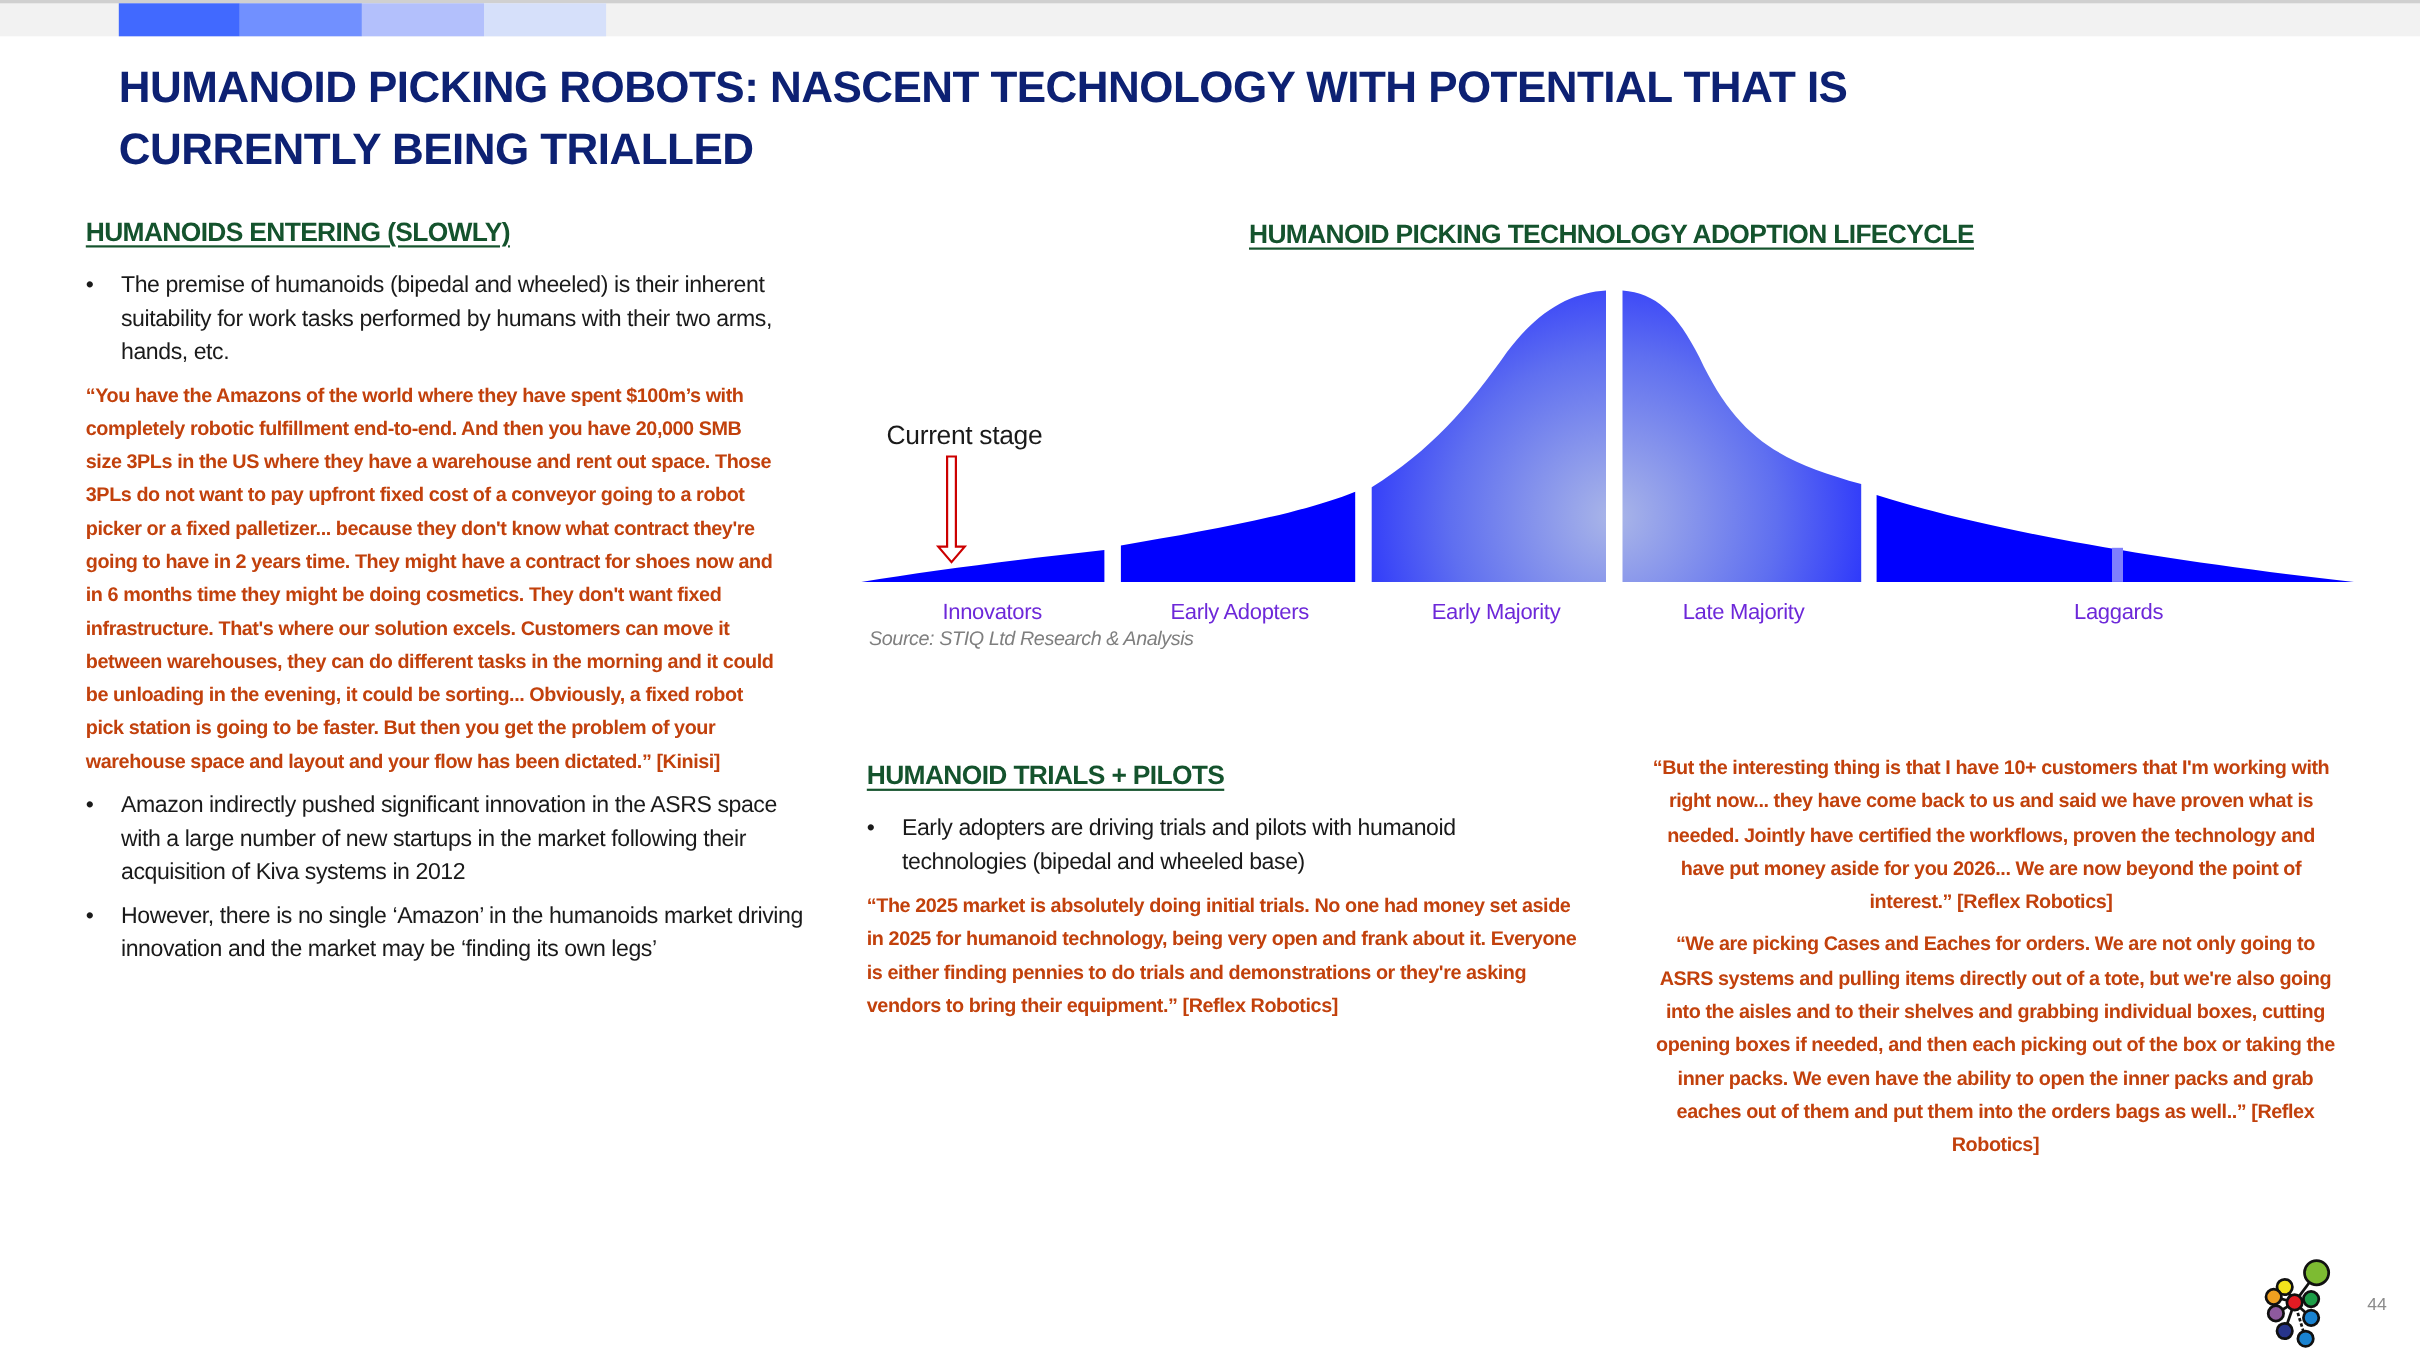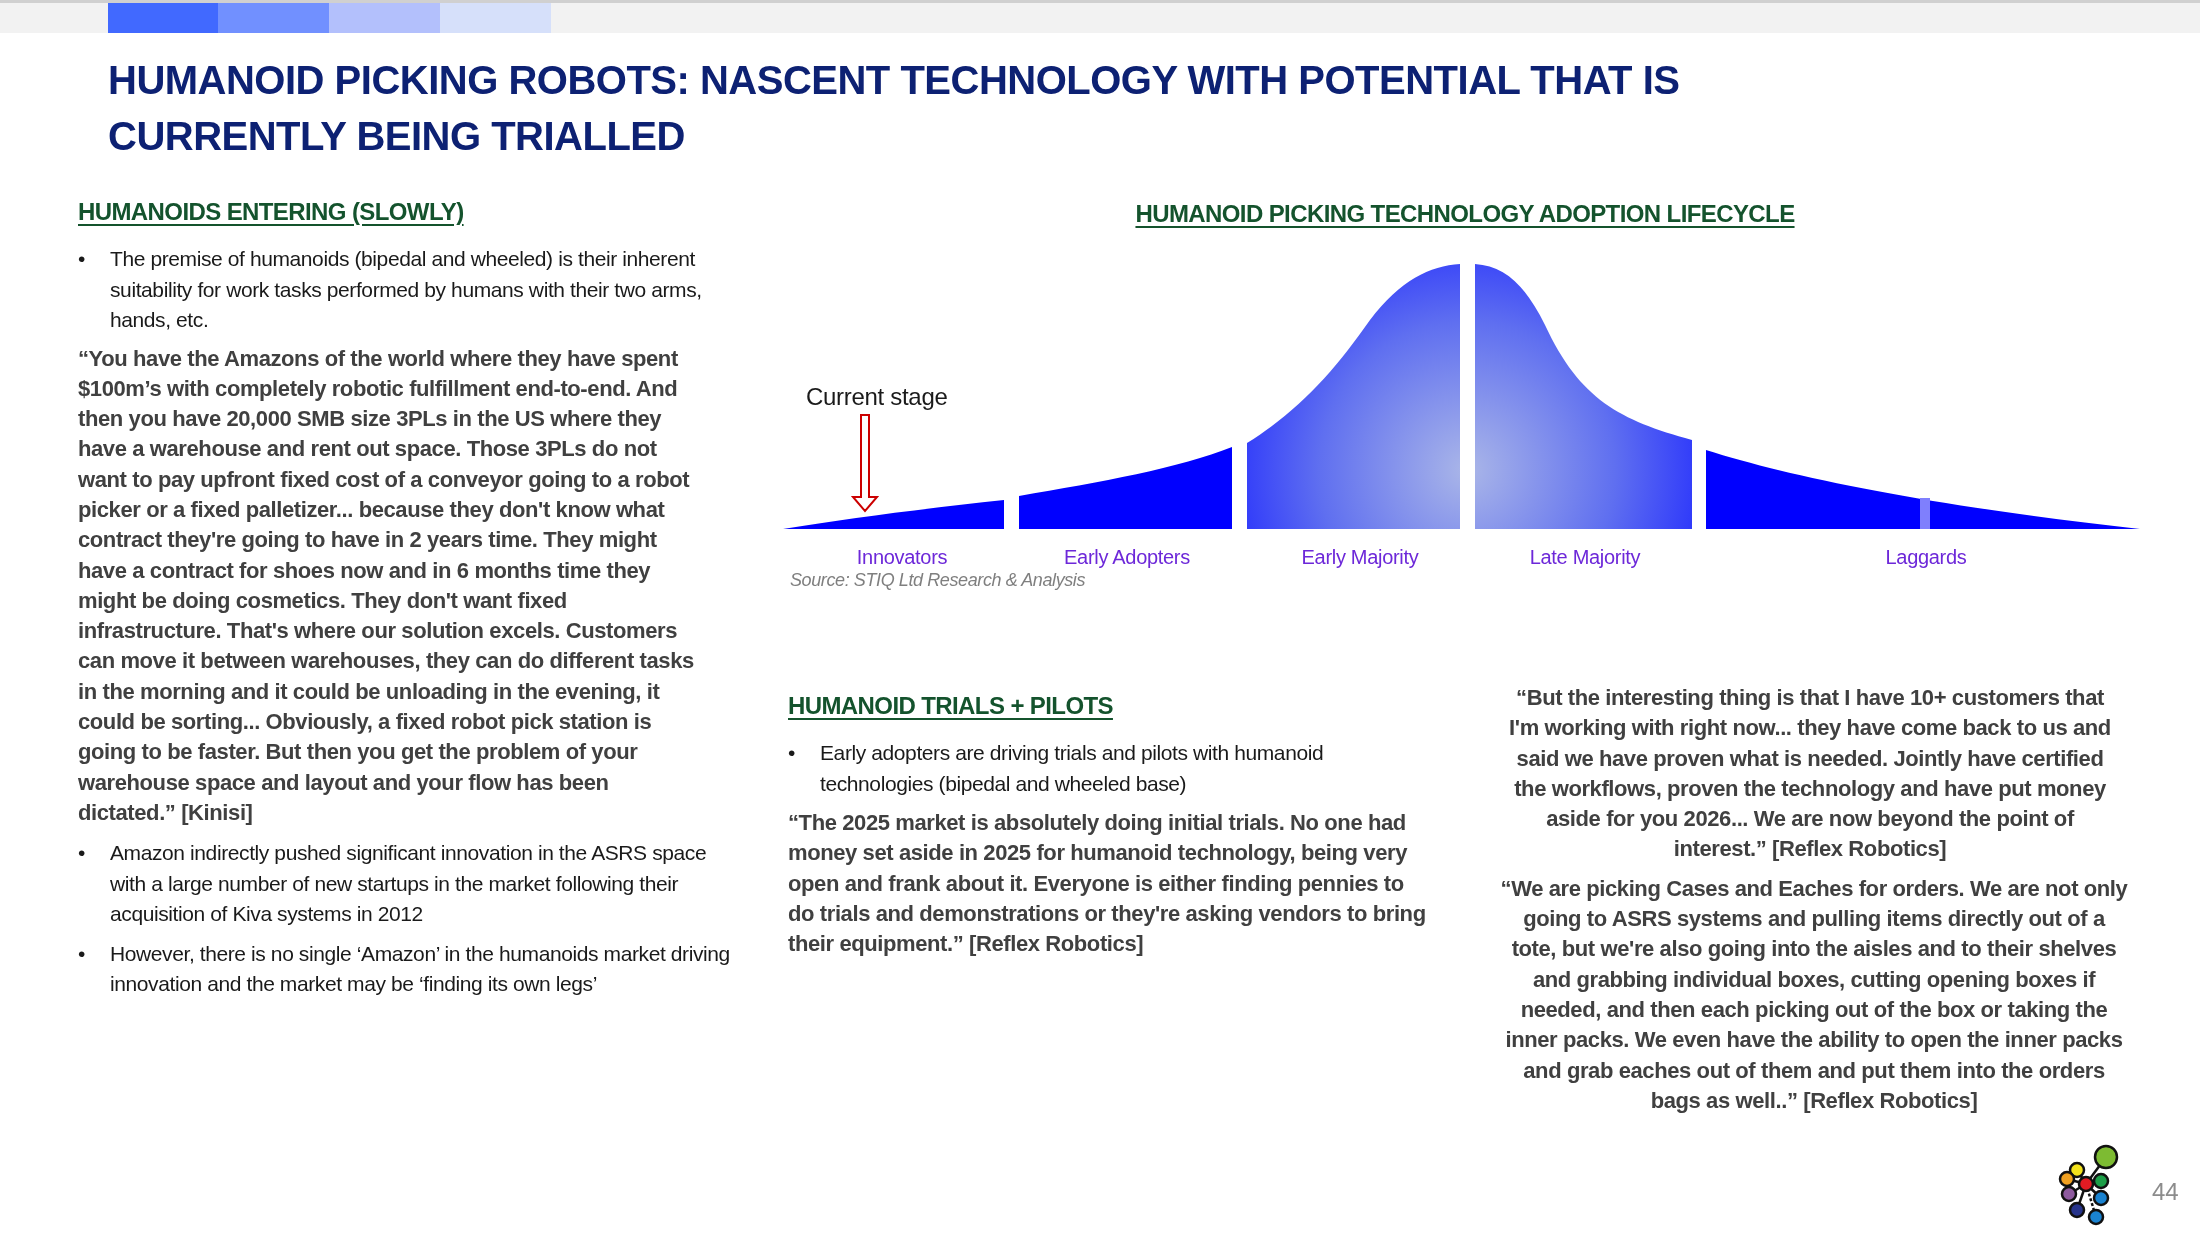--- a/index.html
+++ b/index.html
@@ -7,28 +7,28 @@
          font-family:"Liberation Sans", sans-serif; }
   .topband { position:absolute; left:0; top:0; width:2200px; height:33px; background:#f2f2f2; border-top:3px solid #d0d0d0; box-sizing:border-box; }
   .topband .blk { position:absolute; top:0; height:30px; }
   .title { position:absolute; left:108px; top:52px; width:1700px; color:#0d2173; font-weight:bold;
            font-size:40px; line-height:56px; letter-spacing:-0.5px; }
   .title div { white-space:nowrap; }
   .sec-h { position:absolute; color:#14532d; font-weight:bold; font-size:24px; letter-spacing:-0.6px;
            text-decoration:underline; text-decoration-thickness:2px; text-underline-offset:4px; white-space:nowrap; }
   .bullet { position:relative; padding-left:32px; color:#1a1a1a; font-size:21px; line-height:30.5px; letter-spacing:-0.4px; }
   .bullet .dot { position:absolute; left:0; top:0; width:20px; }
-  .quote { color:#404040; font-weight:bold; font-size:22px; line-height:30.3px; letter-spacing:-0.4px; }
+  .quote { color:#c2410c; font-weight:bold; font-size:18px; line-height:30.3px; letter-spacing:-0.4px; }
   .col { position:absolute; }
   .chart-title { position:absolute; left:1085px; top:200px; width:760px; text-align:center; }
   .chart-svg { position:absolute; left:770px; top:250px; }
   .stage-label { position:absolute; top:546px; font-size:20px; color:#6d28d9; white-space:nowrap; transform:translateX(-50%); letter-spacing:-0.3px; }
   .current-stage { position:absolute; left:806px; top:383px; font-size:24px; color:#1a1a1a; letter-spacing:-0.3px; }
   .source { position:absolute; left:790px; top:570px; font-size:18px; font-style:italic; color:#7f7f7f; letter-spacing:-0.4px; }
-  .pagenum { position:absolute; left:2152px; top:1178px; font-size:24px; color:#8c8c8c; }
+  .pagenum { position:absolute; left:2152px; top:1178px; font-size:16px; color:#8c8c8c; }
   .logo { position:absolute; left:2058px; top:1142px; }
   p { margin:0; }
 </style>
 </head>
 <body>
 
 <div class="topband">
   <div class="blk" style="left:108px;width:110px;background:#4169ff;"></div>
   <div class="blk" style="left:218px;width:111px;background:#7190ff;"></div>
   <div class="blk" style="left:329px;width:111px;background:#b3c0fc;"></div>

